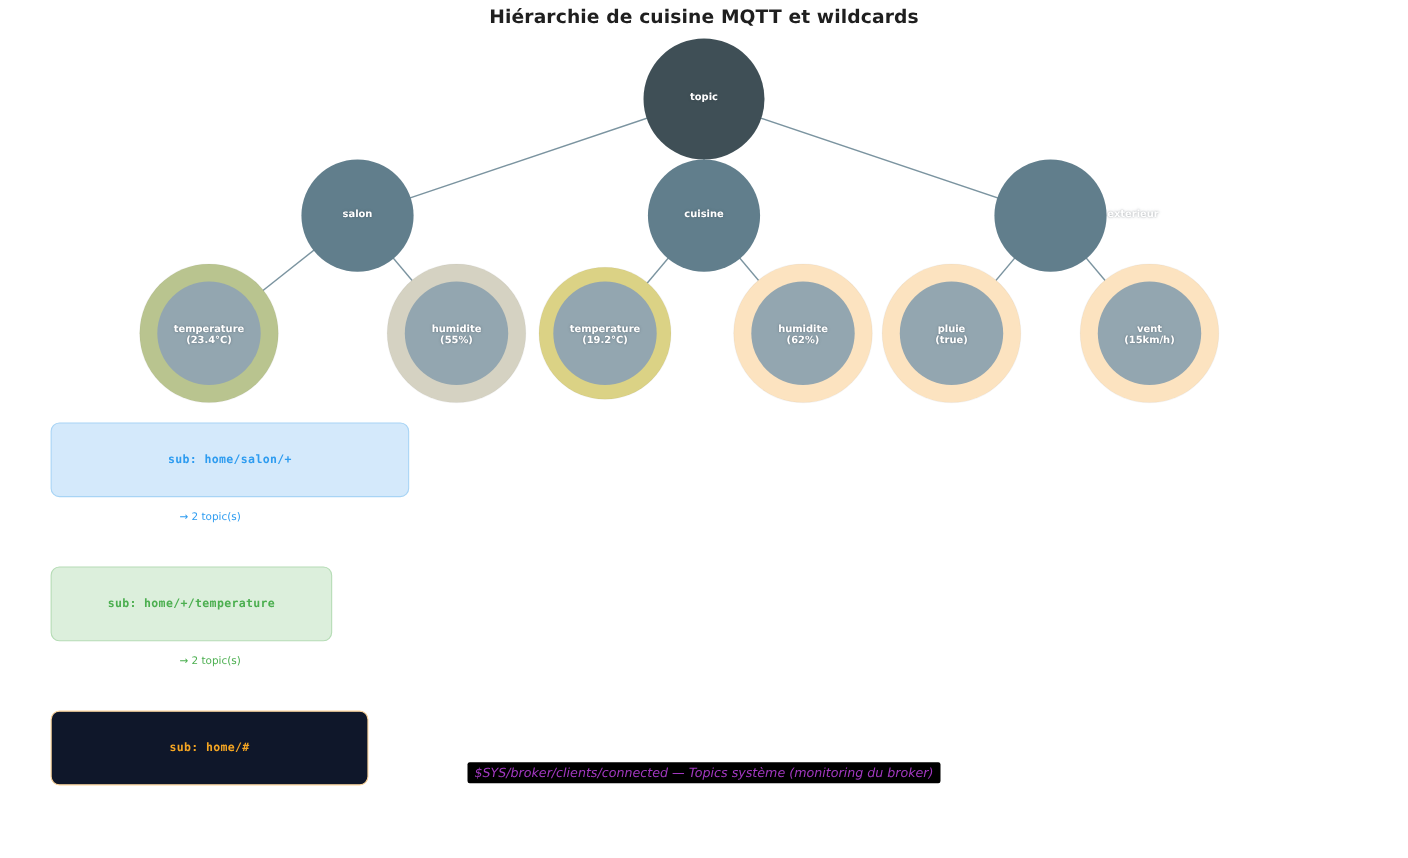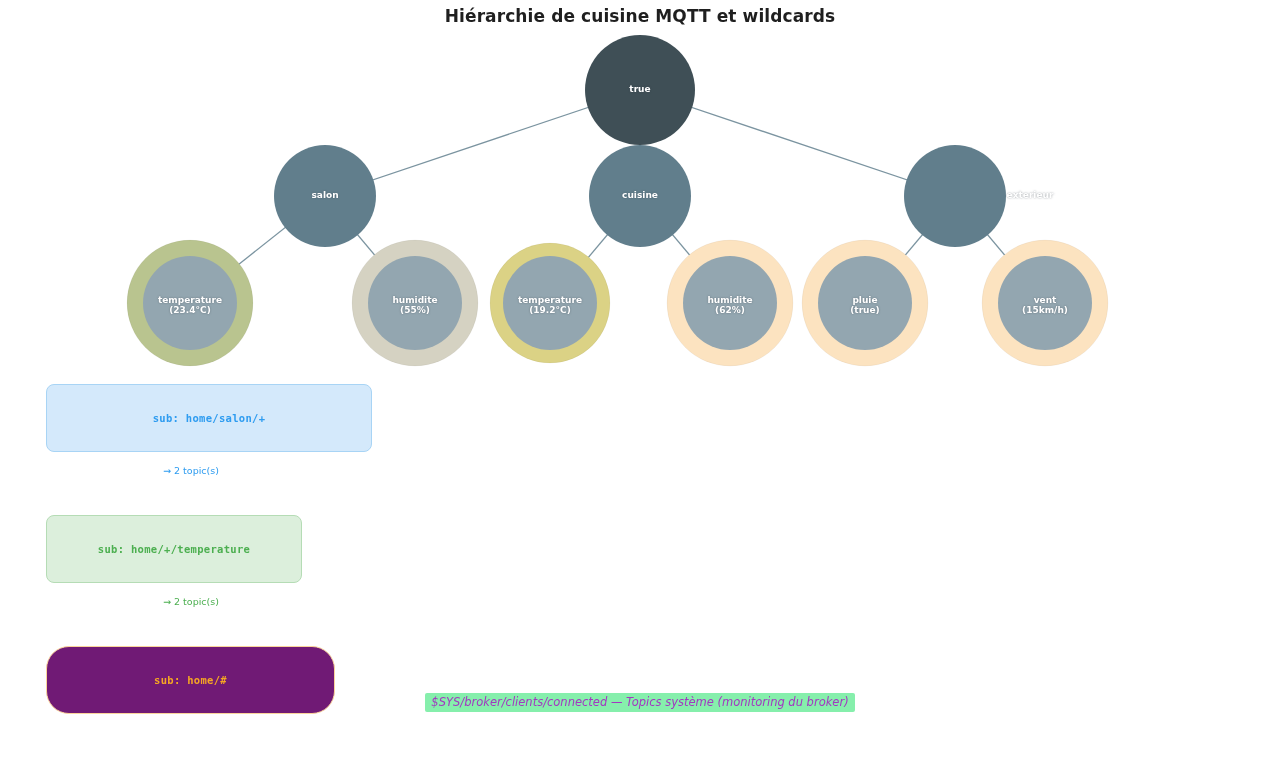--- a/index.html
+++ b/index.html
@@ -74,21 +74,21 @@
   #sys-note {
     position: absolute;
     left: 0;
     top: 691px;
     width: 1280px;
     text-align: center;
     pointer-events: none;
   }
   #sys-note .sys-inner {
     display: inline-block;
-    background: #86efac;
+    background: #000000;
     color: #a game;
     padding: 2px 6px 3px 6px;
     font-style: italic;
     font-size: 11.5px;
     color: #a238c0;
     border-radius: 2px;
   }
 </style>
 </head>
 <body>
@@ -123,42 +123,42 @@
       <circle cx="190" cy="303" r="47" fill="#93a6b0"></circle>
       <circle cx="415" cy="303" r="47" fill="#93a6b0"></circle>
       <circle cx="550" cy="303" r="47" fill="#93a6b0"></circle>
       <circle cx="730" cy="303" r="47" fill="#93a6b0"></circle>
       <circle cx="865" cy="303" r="47" fill="#93a6b0"></circle>
       <circle cx="1045" cy="303" r="47" fill="#93a6b0"></circle>
     </g>
 </svg>
 
 <div id="label-layer">
-    <div class="node-label" style="left: 640px; top: 90px;"><span>true</span></div>
+    <div class="node-label" style="left: 640px; top: 90px;"><span>topic</span></div>
     <div class="node-label" style="left: 325px; top: 196px;"><span>salon</span></div>
     <div class="node-label" style="left: 640px; top: 196px;"><span>cuisine</span></div>
     <div class="node-label" style="left: 984px; top: 196px; margin-left: 46px;"><span>exterieur</span></div>
     <div class="node-label" style="left: 190px; top: 305px;"><span>temperature</span><span class="l2">(23.4°C)</span></div>
     <div class="node-label" style="left: 415px; top: 305px;"><span>humidite</span><span class="l2">(55%)</span></div>
     <div class="node-label" style="left: 550px; top: 305px;"><span>temperature</span><span class="l2">(19.2°C)</span></div>
     <div class="node-label" style="left: 730px; top: 305px;"><span>humidite</span><span class="l2">(62%)</span></div>
     <div class="node-label" style="left: 865px; top: 305px;"><span>pluie</span><span class="l2">(true)</span></div>
     <div class="node-label" style="left: 1045px; top: 305px;"><span>vent</span><span class="l2">(15km/h)</span></div>
   </div>
 
 <div id="subs-layer">
     <div class="sub-box" style="left: 46px; top: 384px; width: 326px; height: 68px; background: rgb(212, 233, 251); border-color: rgb(168, 212, 245);">
       <span class="sub-box-text" style="color: rgb(46, 156, 240);">sub: home/salon/+</span>
     </div>
     <div class="sub-count" style="left: 46px; top: 465px; color: rgb(46, 156, 240);">→ 2 topic(s)</div>
     <div class="sub-box" style="left: 46px; top: 515px; width: 256px; height: 68px; background: rgb(220, 239, 220); border-color: rgb(181, 220, 181);">
       <span class="sub-box-text" style="color: rgb(76, 175, 80);">sub: home/+/temperature</span>
     </div>
     <div class="sub-count" style="left: 46px; top: 596px; color: rgb(76, 175, 80);">→ 2 topic(s)</div>
-    <div class="sub-box" style="left: 46px; top: 646px; width: 289px; height: 68px; background: #701a75; border-color: rgb(251, 212, 155); border-radius: 23px;">
+    <div class="sub-box" style="left: 46px; top: 646px; width: 289px; height: 68px; background: #0f172a; border-color: rgb(251, 212, 155);">
       <span class="sub-box-text" style="color: rgb(245, 166, 35);">sub: home/#</span>
     </div>
     <div class="sub-count" style="left: 46px; top: 772px; color: rgb(245, 166, 35); margin-top: 32px;">→ 6 topic(s)</div>
   </div>
 
 <div id="sys-note">
   <span class="sys-inner">$SYS/broker/clients/connected — Topics système (monitoring du broker)</span>
 </div>
 
 </body></html>

